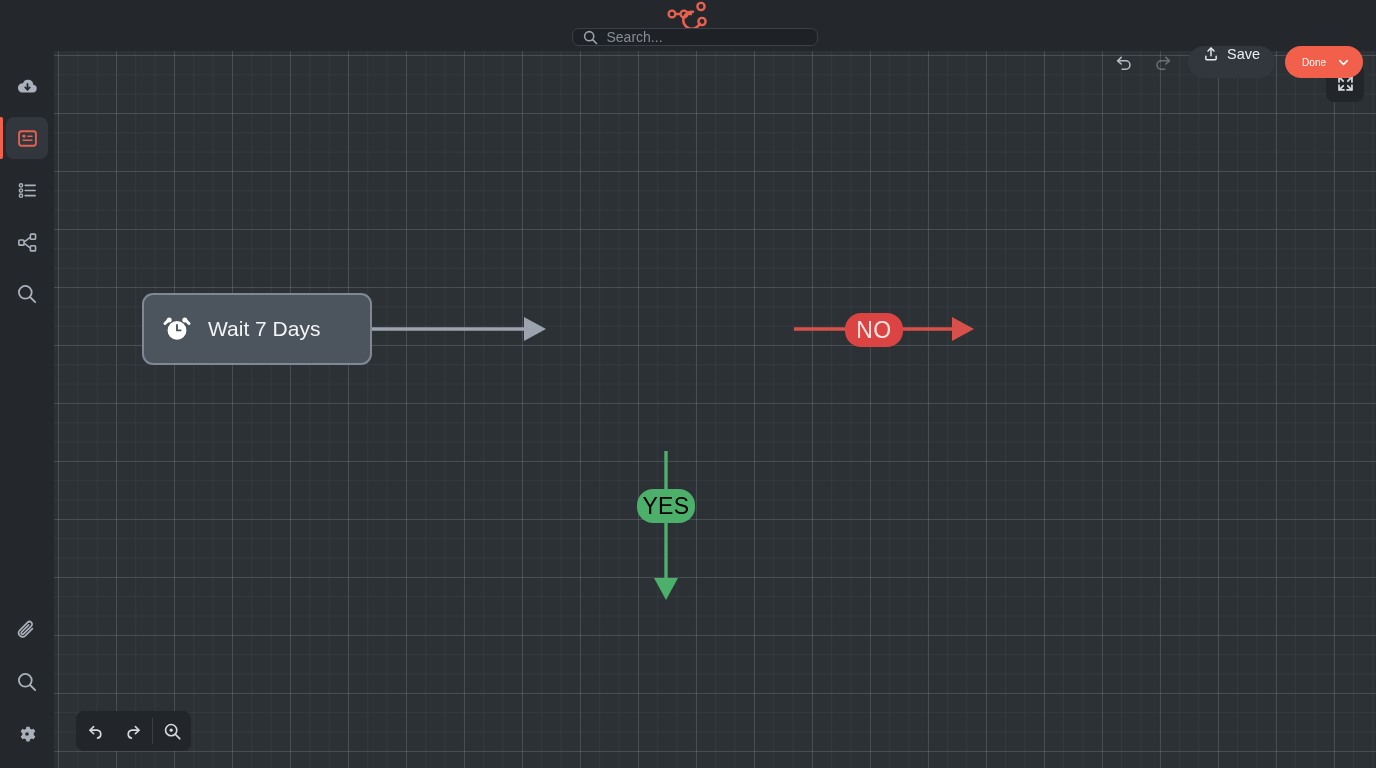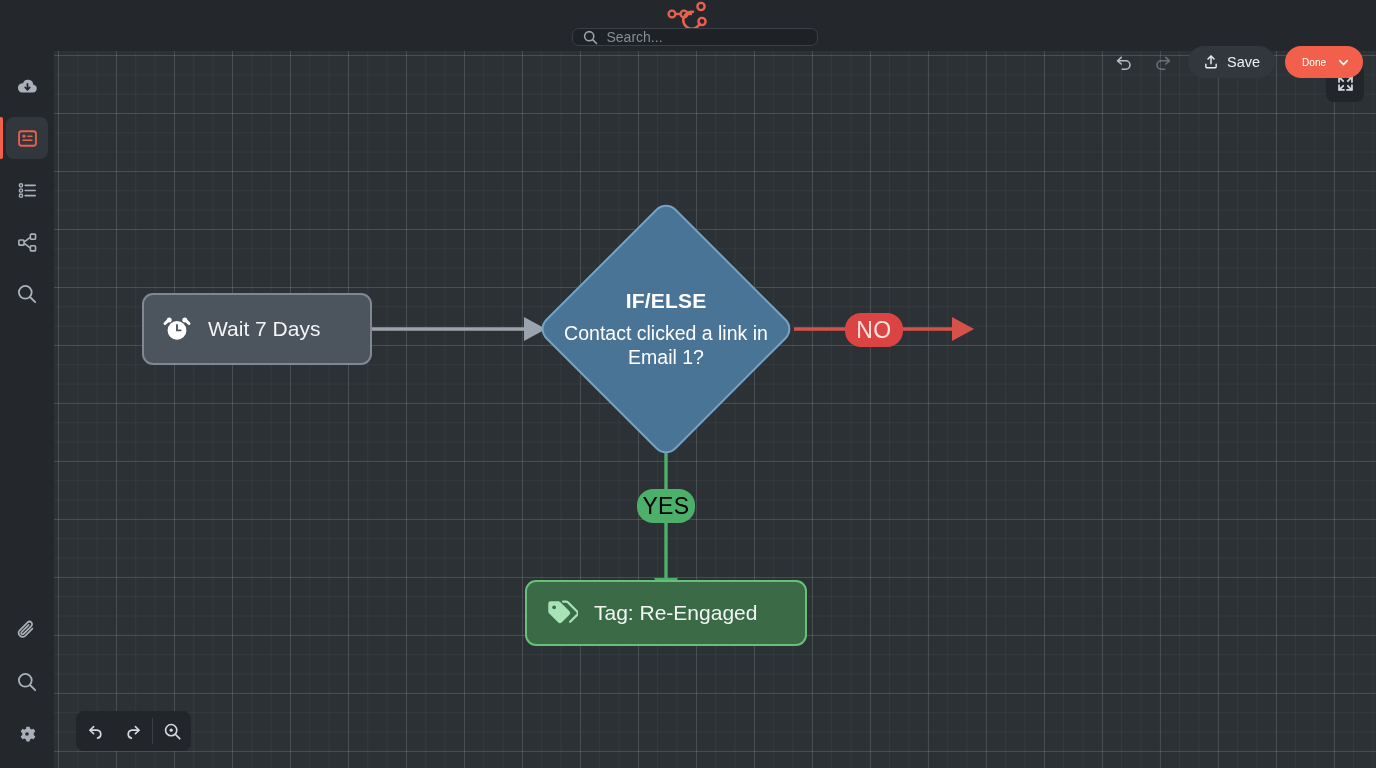--- a/index.html
+++ b/index.html
@@ -45,21 +45,21 @@
   }
   .icon-btn {
     width: 30px; height: 30px; border-radius: 6px;
     display: flex; align-items: center; justify-content: center;
     cursor: pointer; background: transparent; border: none;
   }
   .icon-btn.dim { opacity: .45; }
   .btn-save {
     height: 32px; padding: 0 15px; border-radius: 17px;
     background: #32373e; border: none; color: #eceef1;
-    font-size: 14.5px; display: flex; align-items: center; gap: 8px;
+    font-size: 14.5px; display: flex; gap: 8px;
     cursor: pointer; font-family: "Liberation Sans", sans-serif;
   }
   .btn-done {
     height: 32px; padding: 0 13px 0 17px; border-radius: 17px;
     background: #f2604c; border: none; color: #ffffff;
     font-size: 10px; display: flex; align-items: center; gap: 11px;
     cursor: pointer; font-family: "Liberation Sans", sans-serif;
   }
 
   
@@ -348,41 +348,22 @@
         <circle cx="15" cy="16.4" r="9.4" fill="#ffffff"></circle>
         <path d="M6.5 6.2 L3 9.5 M23.5 6.2 L27 9.5" stroke="#ffffff" stroke-width="3" stroke-linecap="round"></path>
         <circle cx="7.2" cy="6" r="2.5" fill="#ffffff"></circle>
         <circle cx="22.8" cy="6" r="2.5" fill="#ffffff"></circle>
         <path d="M15 11 V16.4 H18.6" stroke="#4c545e" stroke-width="1.9" stroke-linecap="round" fill="none"></path>
       </svg>
       <span class="nd-label">Wait 7 Days</span>
     </div>
   </div>
 
-  <div class="node node-if" style="left:478px; top:144px;">
-    <div class="diamond-wrap">
-      <div class="diamond-shape"></div>
-      <div class="diamond-text">
-        <div class="diamond-title">IF/ELSE</div>
-        <div class="diamond-sub">Contact clicked a link in Email 1?</div>
-      </div>
-    </div>
-  </div>
-
-
-  <div class="node node-tag" style="left:471px; top:529px;">
-    <div class="nd-box">
-      <svg width="33" height="30" viewBox="0 0 34 30">
-        <path d="M3.4 5.4 a2.4 2.4 0 0 1 2.4 -2.4 h8.1 a2.4 2.4 0 0 1 1.7 .7 l9.6 9.6 a2.4 2.4 0 0 1 0 3.4 l-8.1 8.1 a2.4 2.4 0 0 1 -3.4 0 l-9.6 -9.6 a2.4 2.4 0 0 1 -.7 -1.7 z" fill="#a8e3b8"></path>
-        <circle cx="9.4" cy="9.2" r="1.9" fill="#3b6b46"></circle>
-        <path d="M18.6 3.2 h3.2 a2.4 2.4 0 0 1 1.7 .7 l9.6 9.6 a2.4 2.4 0 0 1 0 3.4 l-7.2 7.2" fill="none" stroke="#a8e3b8" stroke-width="2.3" stroke-linejoin="round" stroke-linecap="round"></path>
-      </svg>
-      <span class="nd-label">Tag: Re-Engaged</span>
-    </div>
-  </div>
+
+
 
   <div class="pill pill-no" style="left:791px; top:262px; width:58px; height:34px;">
     <span>NO</span>
   </div>
   <div class="pill pill-yes" style="left:583px; top:438px; width:58px; height:34px;">
     <span>YES</span>
   </div>
 
   <div class="bottom-tools">
     <button class="bt-btn">

